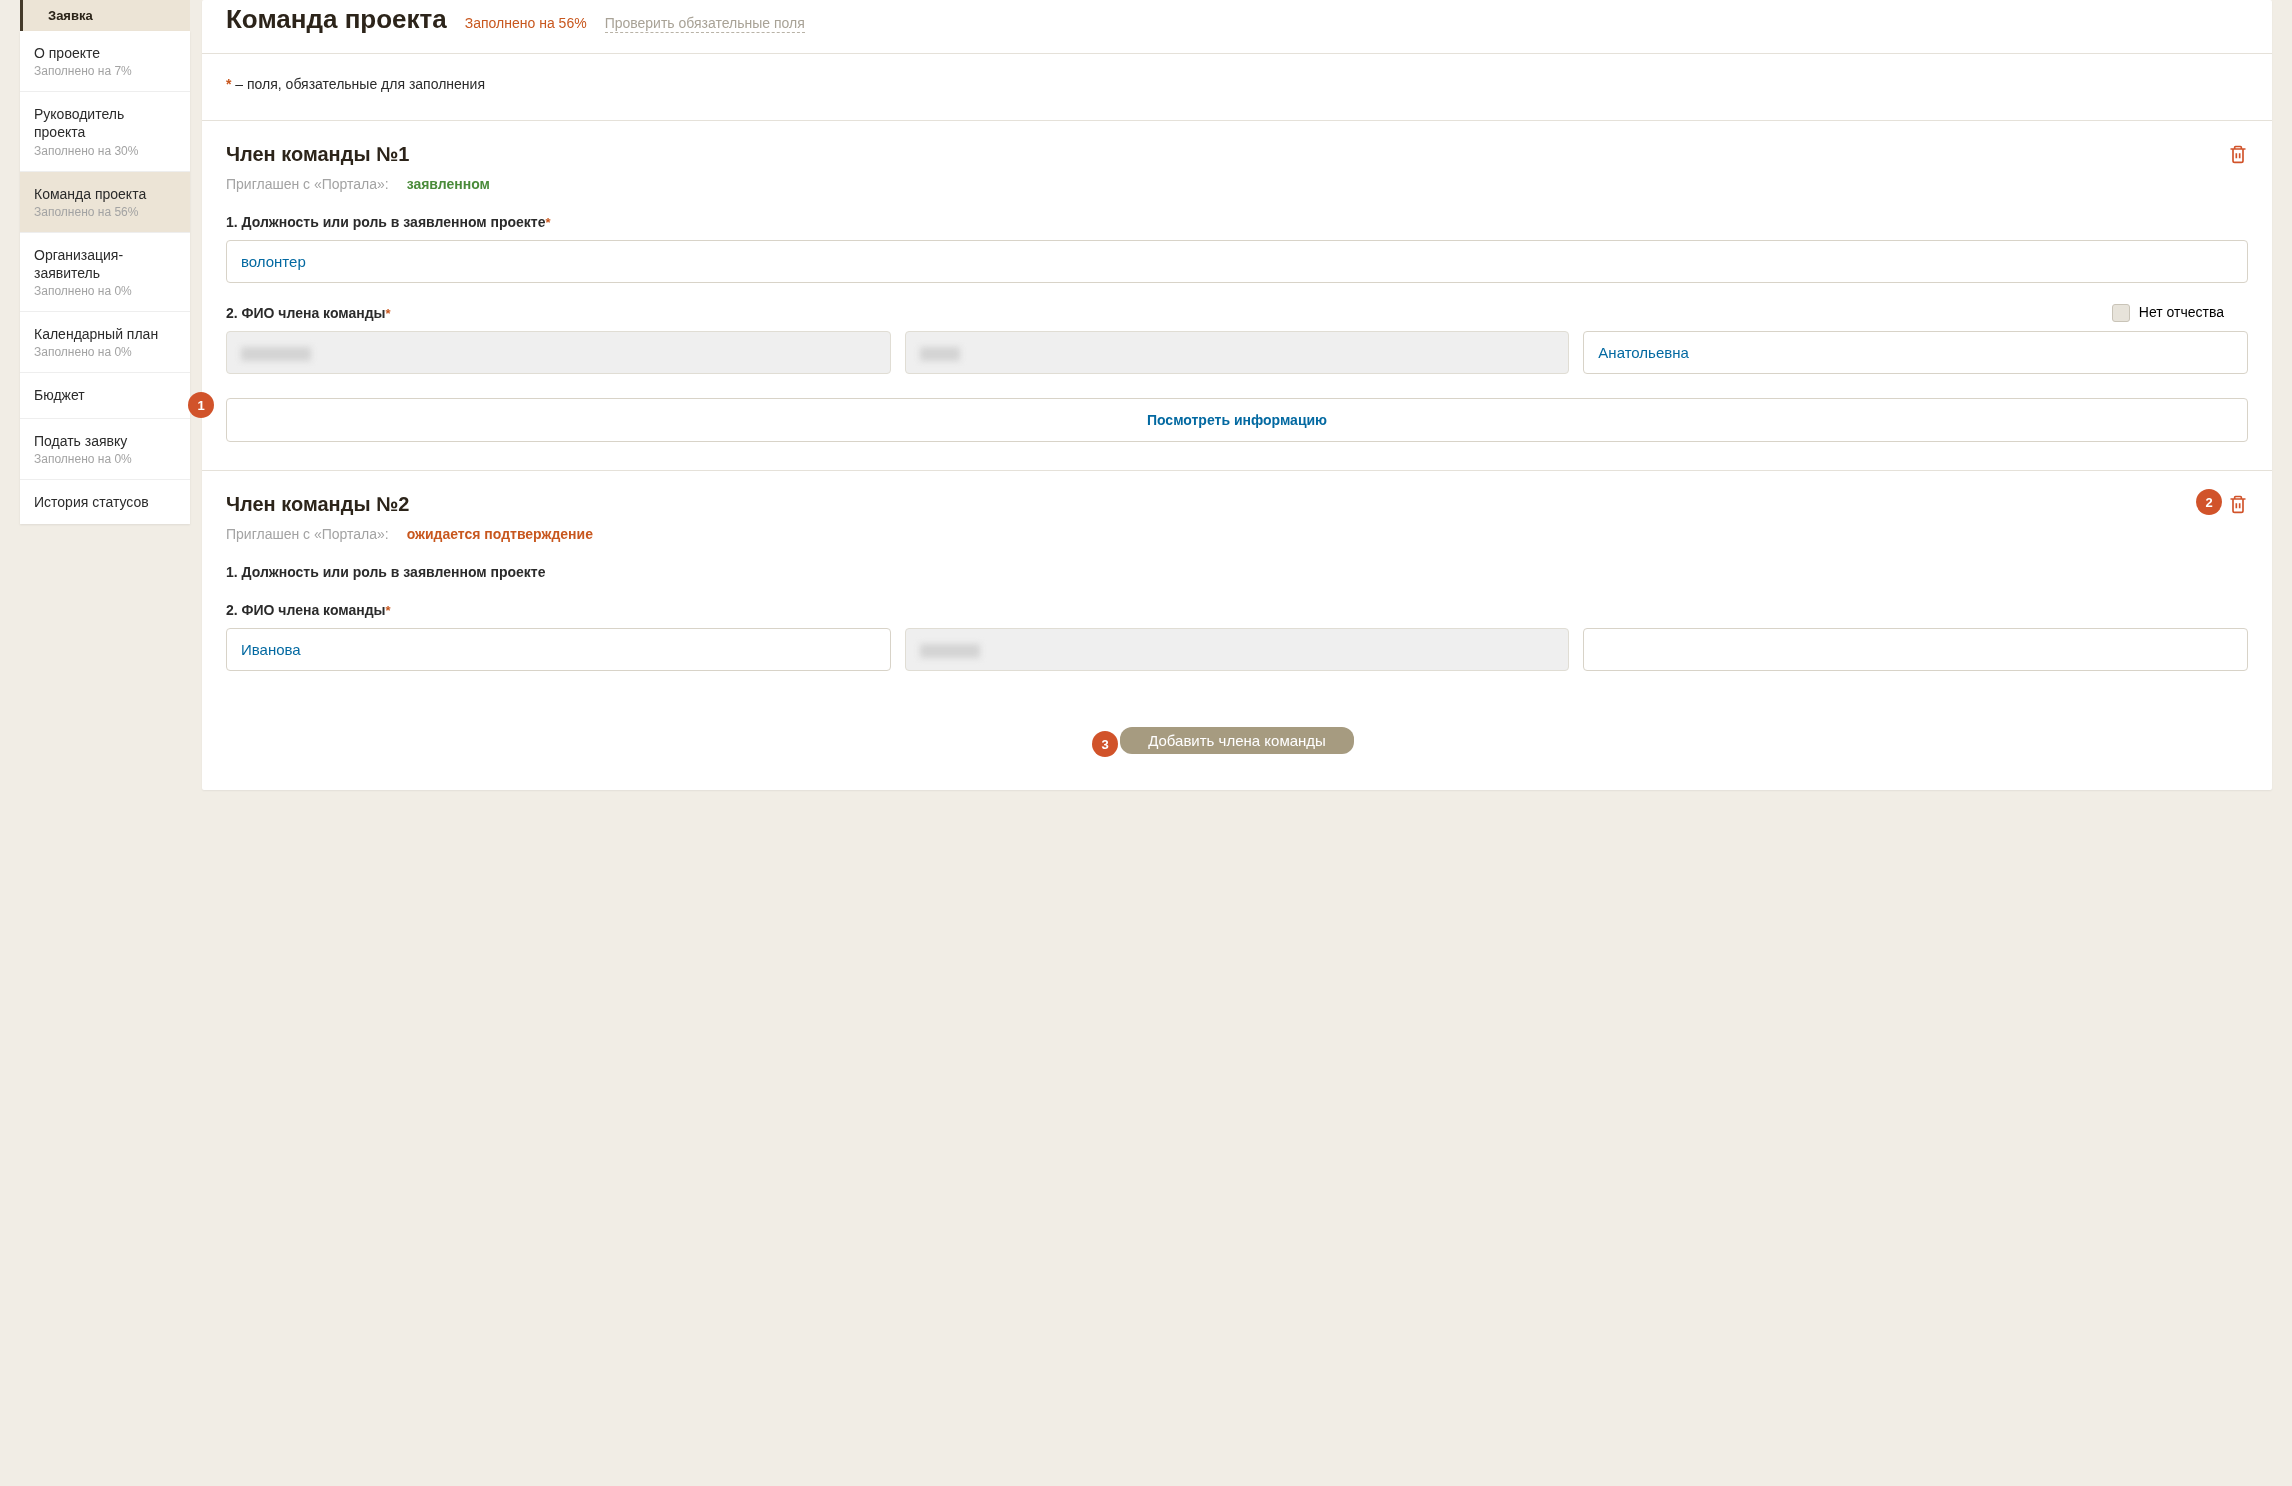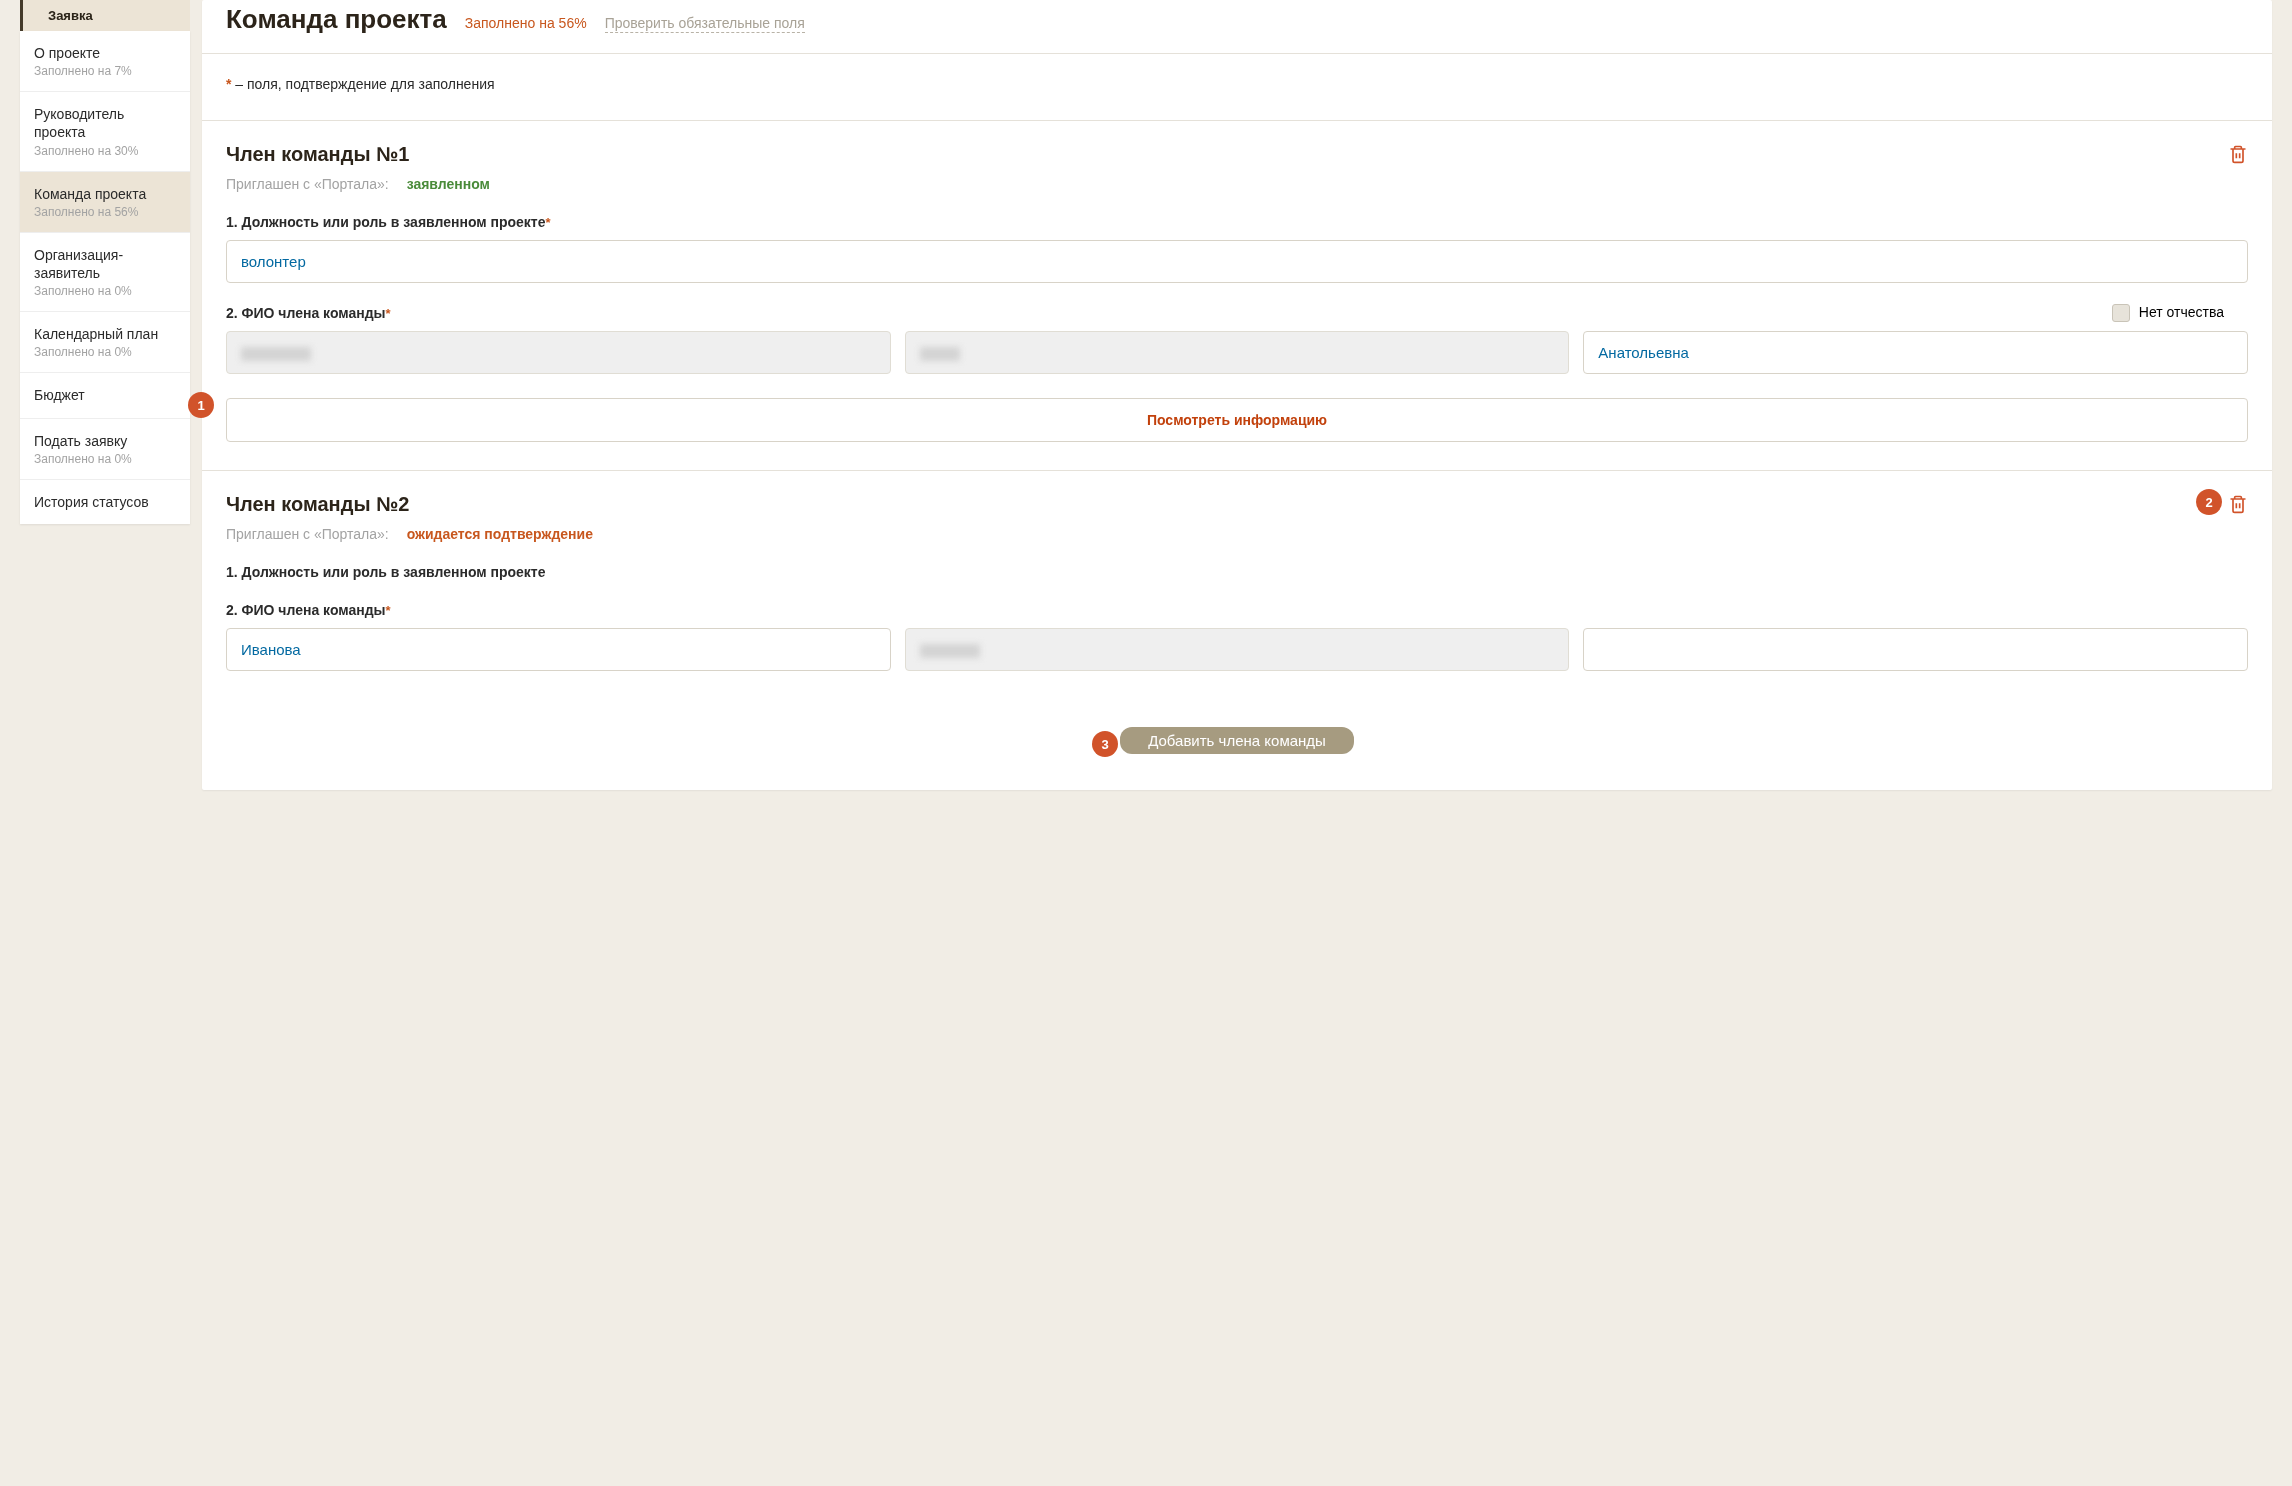--- a/index.html
+++ b/index.html
@@ -159,21 +159,21 @@
 }
 .fio-header-row .field-label { margin-top: 0; }
 .view-info-btn {
   width: 100%;
   border: 1px solid #d8d3c8;
   border-radius: 4px;
   background: #fff;
   padding: 13px;
   text-align: center;
   font-size: 14px;
-  color: #c2410c;
+  color: #0369a1;
   font-weight: 600;
   margin-top: 24px;
   cursor: pointer;
 }
 .blur-placeholder {
   display: inline-block;
   width: 70px; height: 14px;
   background: #d3d3d3;
   filter: blur(3px);
   vertical-align: middle;
@@ -253,21 +253,21 @@
     <div class="annotation ann-1">1</div>
 
     <div class="main-header">
       <div class="main-title">Команда проекта</div>
       <div class="fill-status">Заполнено на 56%</div>
       <div class="check-link">Проверить обязательные поля</div>
     </div>
 
     <div class="section-divider"></div>
     <div class="section">
-      <span class="required-note"><span class="asterisk">*</span> <span>– поля, подтверждение для заполнения</span></span>
+      <span class="required-note"><span class="asterisk">*</span> <span>– поля, обязательные для заполнения</span></span>
     </div>
 
     <div class="section-divider"></div>
     <div class="section">
       <div class="member-header">
         <div class="member-title">Член команды №1</div>
         <div class="trash-btn">
           <svg viewBox="0 0 24 24" fill="none" stroke="currentColor" stroke-width="2">
               <path d="M3 6h18M8 6V4a1 1 0 011-1h6a1 1 0 011 1v2m2 0v14a2 2 0 01-2 2H8a2 2 0 01-2-2V6h12zM10 11v6M14 11v6"></path>
             </svg>

